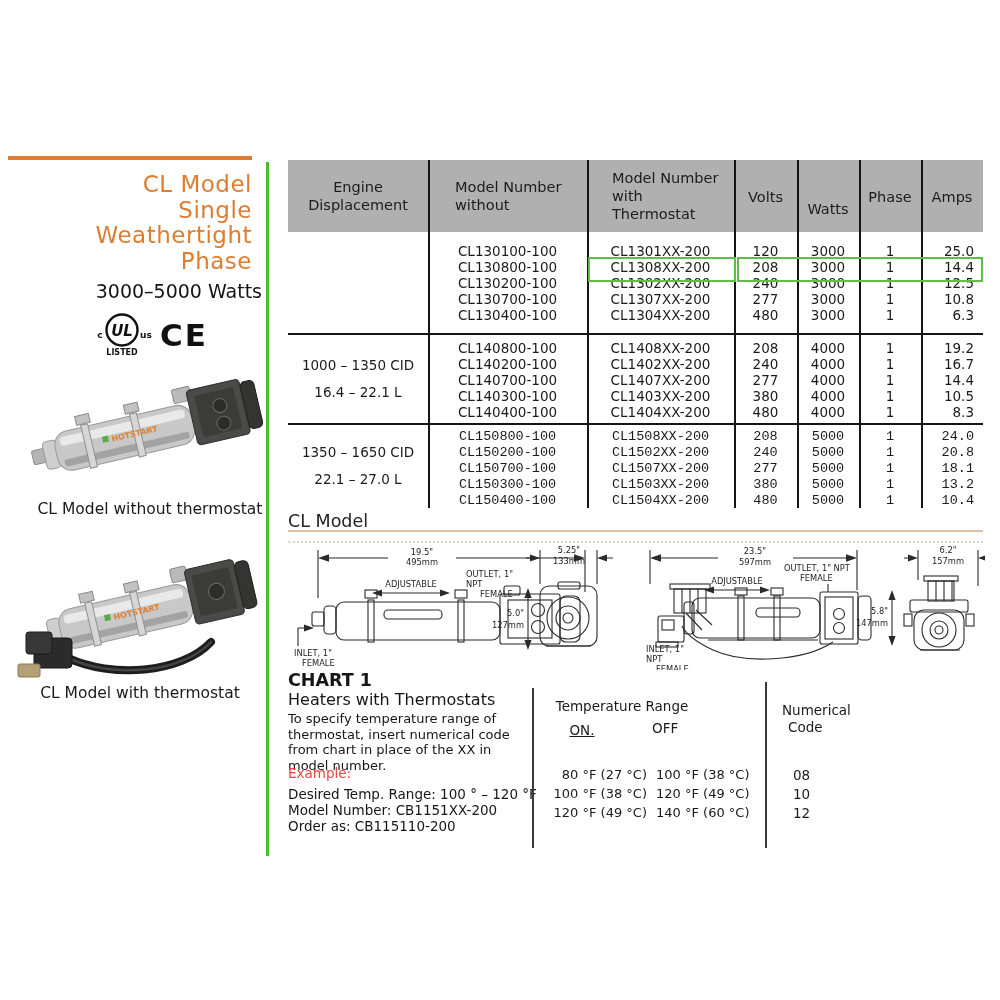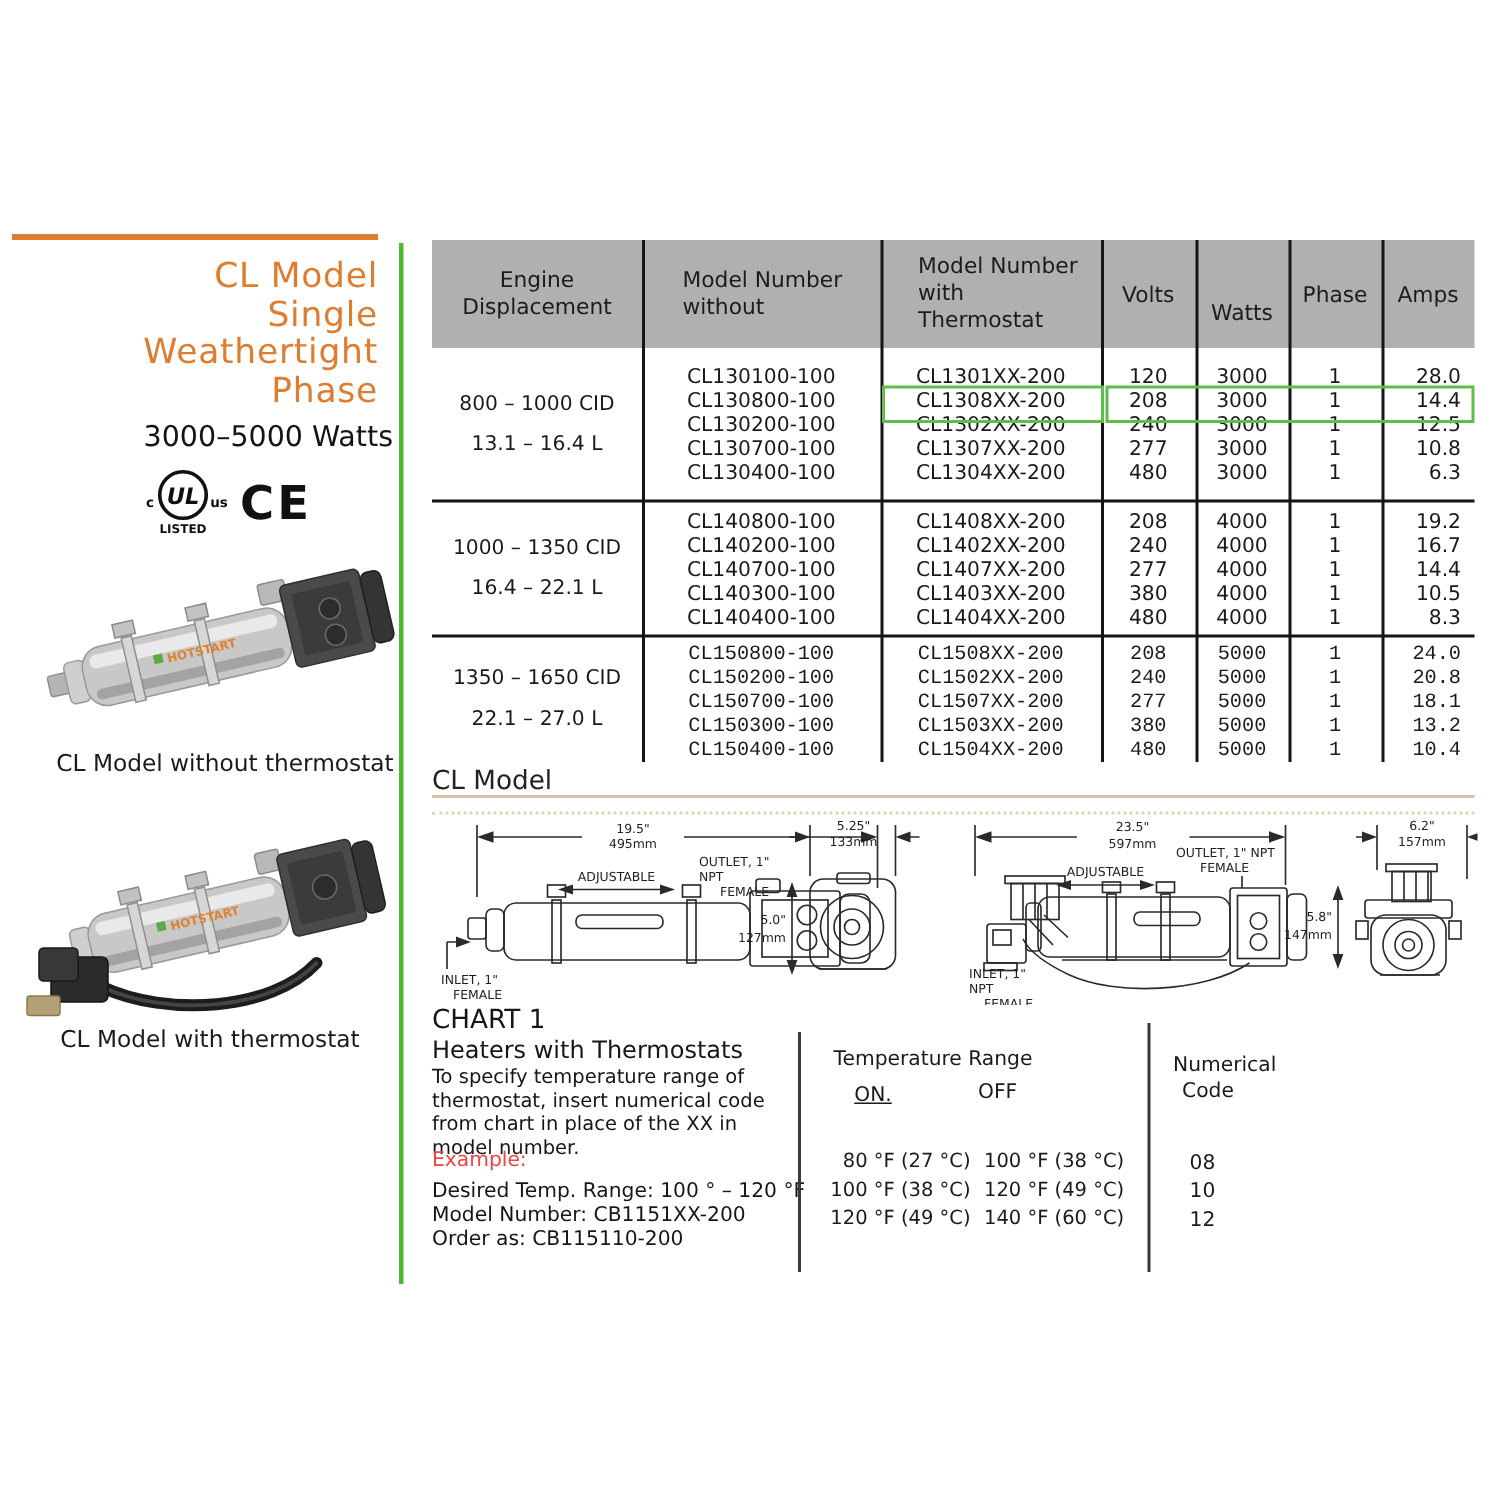--- a/index.html
+++ b/index.html
@@ -29,21 +29,21 @@
   .c.m1{width:159px;}.c.m2{width:147px;}.c.v{width:63px;}.c.w{width:62px;}
   .c.p{width:62px;}.c.a{width:62px;text-align:right;padding-right:9px;}
   .hlbox{position:absolute;border:2.5px solid #5FBE4A;background:transparent;}
 
   
   .sec-head{left:288px;top:511px;font-size:17.5px;color:#222;}
   .tan-line{left:288px;top:530px;width:695px;height:2px;background:#d9c2a2;}
   .tan-dots{left:288px;top:541px;width:695px;height:0;border-top:2px dotted #e2d5bf;}
 
   
-  .chart-title{left:288px;top:670px;font-size:17.5px;color:#161616;}
+  .chart-title{left:288px;top:670px;font-size:17.5px;color:#161616;font-weight:bold;}
   .chart-sub{left:288px;top:690px;font-size:16px;color:#161616;}
   .chart-body{left:288px;top:711px;font-size:13px;line-height:15.6px;color:#161616;}
   .chart-ex{left:288px;top:765px;font-size:13.5px;color:#ef4444;}
   .ex-lines{left:288px;top:786px;font-size:13.5px;line-height:16.2px;color:#161616;}
   .vdiv{position:absolute;width:2px;background:#3a3a3a;}
   .tr-head{left:527px;top:698px;width:190px;text-align:center;font-size:13.5px;}
   .on-label{left:547px;top:722px;width:70px;text-align:center;font-size:13.5px;text-decoration:underline;}
   .off-label{left:652px;top:720px;width:70px;text-align:left;font-size:13.5px;}
   .on-col{left:533px;top:765px;width:114px;text-align:right;font-size:13px;line-height:19px;}
   .off-col{left:656px;top:765px;width:108px;text-align:left;font-size:13px;line-height:19px;}
@@ -155,32 +155,28 @@
   <div class="vline" style="left:734px;"></div>
   <div class="vline" style="left:797px;"></div>
   <div class="vline" style="left:859px;"></div>
   <div class="vline" style="left:921px;"></div>
 
   <div class="hsep" style="top:333px;"></div>
   <div class="hsep" style="top:423px;"></div>
 
   <div id="table-body">
       <div class="tgroup" style="top: 232px; height: 101px;">
-        <div class="gcid">
-          <div>800 – 1000 CID</div>
-          <div>13.1 –  16.4 L</div>
-        </div>
         <div class="rows" style="top: 12px;">
           <div class="trow">
             <div class="c m1">CL130100-100</div>
             <div class="c m2">CL1301XX-200</div>
             <div class="c v">120</div>
             <div class="c w">3000</div>
             <div class="c p">1</div>
-            <div class="c a">28.0</div>
+            <div class="c a">25.0</div>
           </div>
           <div class="trow hl">
             <div class="c m1">CL130800-100</div>
             <div class="c m2">CL1308XX-200</div>
             <div class="c v">208</div>
             <div class="c w">3000</div>
             <div class="c p">1</div>
             <div class="c a">14.4</div>
           </div>
           <div class="trow">

